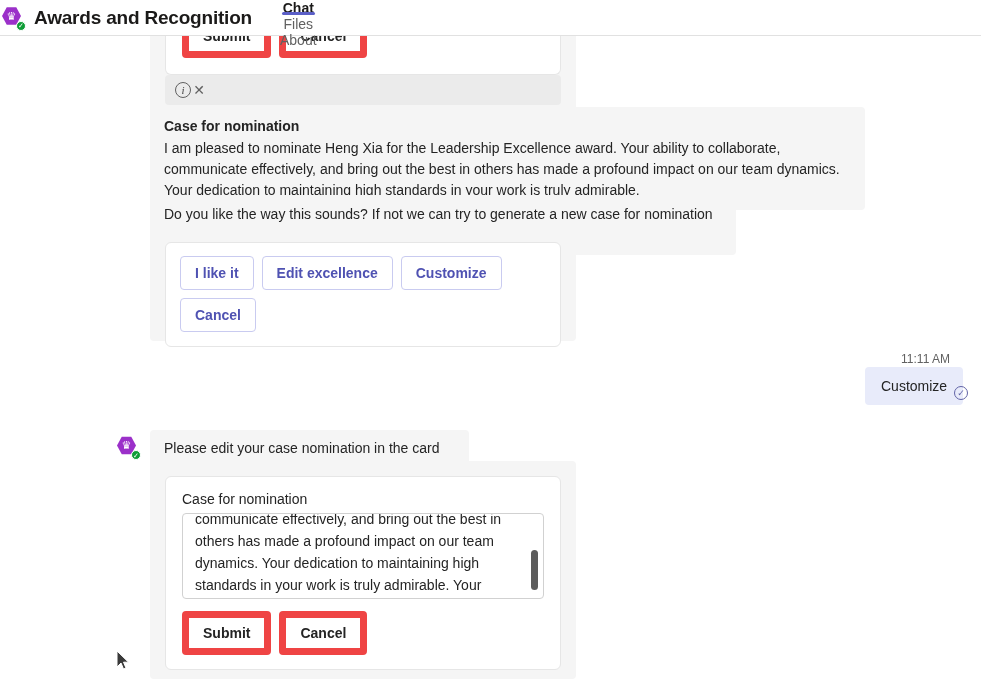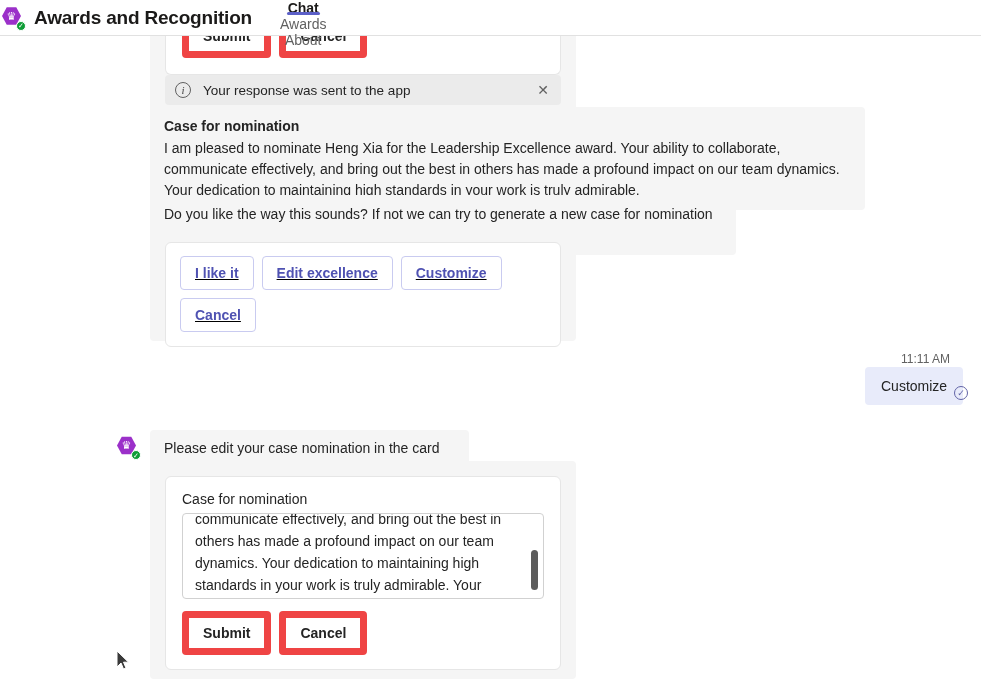--- a/index.html
+++ b/index.html
@@ -218,53 +218,52 @@
 <div id="app">
 
   <div class="app-header">
     <div class="app-avatar">
       <div class="hexbadge">♛</div>
       <div class="presence">✓</div>
     </div>
     <div class="app-title">Awards and Recognition</div>
     <div class="tabs">
       <div class="tab active">Chat</div>
-      <div class="tab">Awards</div>
+      <div class="tab">Files</div>
       <div class="tab">About</div>
     </div>
   </div>
 
   <div class="chat">
 
     <div class="card-shell" style="top:-36px; left:150px; width:426px; height:133px;">
       <div class="card-inner" style="margin:0 15px; border-top:none; border-radius:0 0 6px 6px;">
         <div class="card-pad" style="padding:14px 16px 16px 16px;">
           <div class="btn-row">
             <button class="btn">Submit</button>
             <button class="btn">Cancel</button>
           </div>
         </div>
       </div>
       <div class="banner">
         <div class="banner-ico">i</div>
-        <div class="banner-txt">Your response was sent to the app</div>
         <div class="banner-x">✕</div>
       </div>
     </div>
 
     <div class="bubble" style="top:71px; left:150px; width:715px;">
       <span class="bubble-title">Case for nomination</span>
       <span>I am pleased to nominate Heng Xia for the Leadership Excellence award. Your ability to collaborate, communicate effectively, and bring out the best in others has made a profound impact on our team dynamics. Your dedication to maintaining high standards in your work is truly admirable.</span>
     </div>
 
     <div class="bubble" style="top:159px; left:150px; width:586px;">
       <span>Do you like the way this sounds? If not we can try to generate a new case for nomination message.</span>
     </div>
 
-    <div class="card-shell" style="top:191px; left:150px; width:426px; height:114px;text-decoration:underline;">
+    <div class="card-shell" style="top:191px; left:150px; width:426px; height:114px;">
       <div class="card-inner">
         <div class="card-pad" style="padding:13px 14px 14px 14px;">
           <div class="btn-row">
             <button class="btn-link">I like it</button>
             <button class="btn-link">Edit excellence</button>
             <button class="btn-link">Customize</button>
             <button class="btn-link">Cancel</button>
           </div>
         </div>
       </div>

